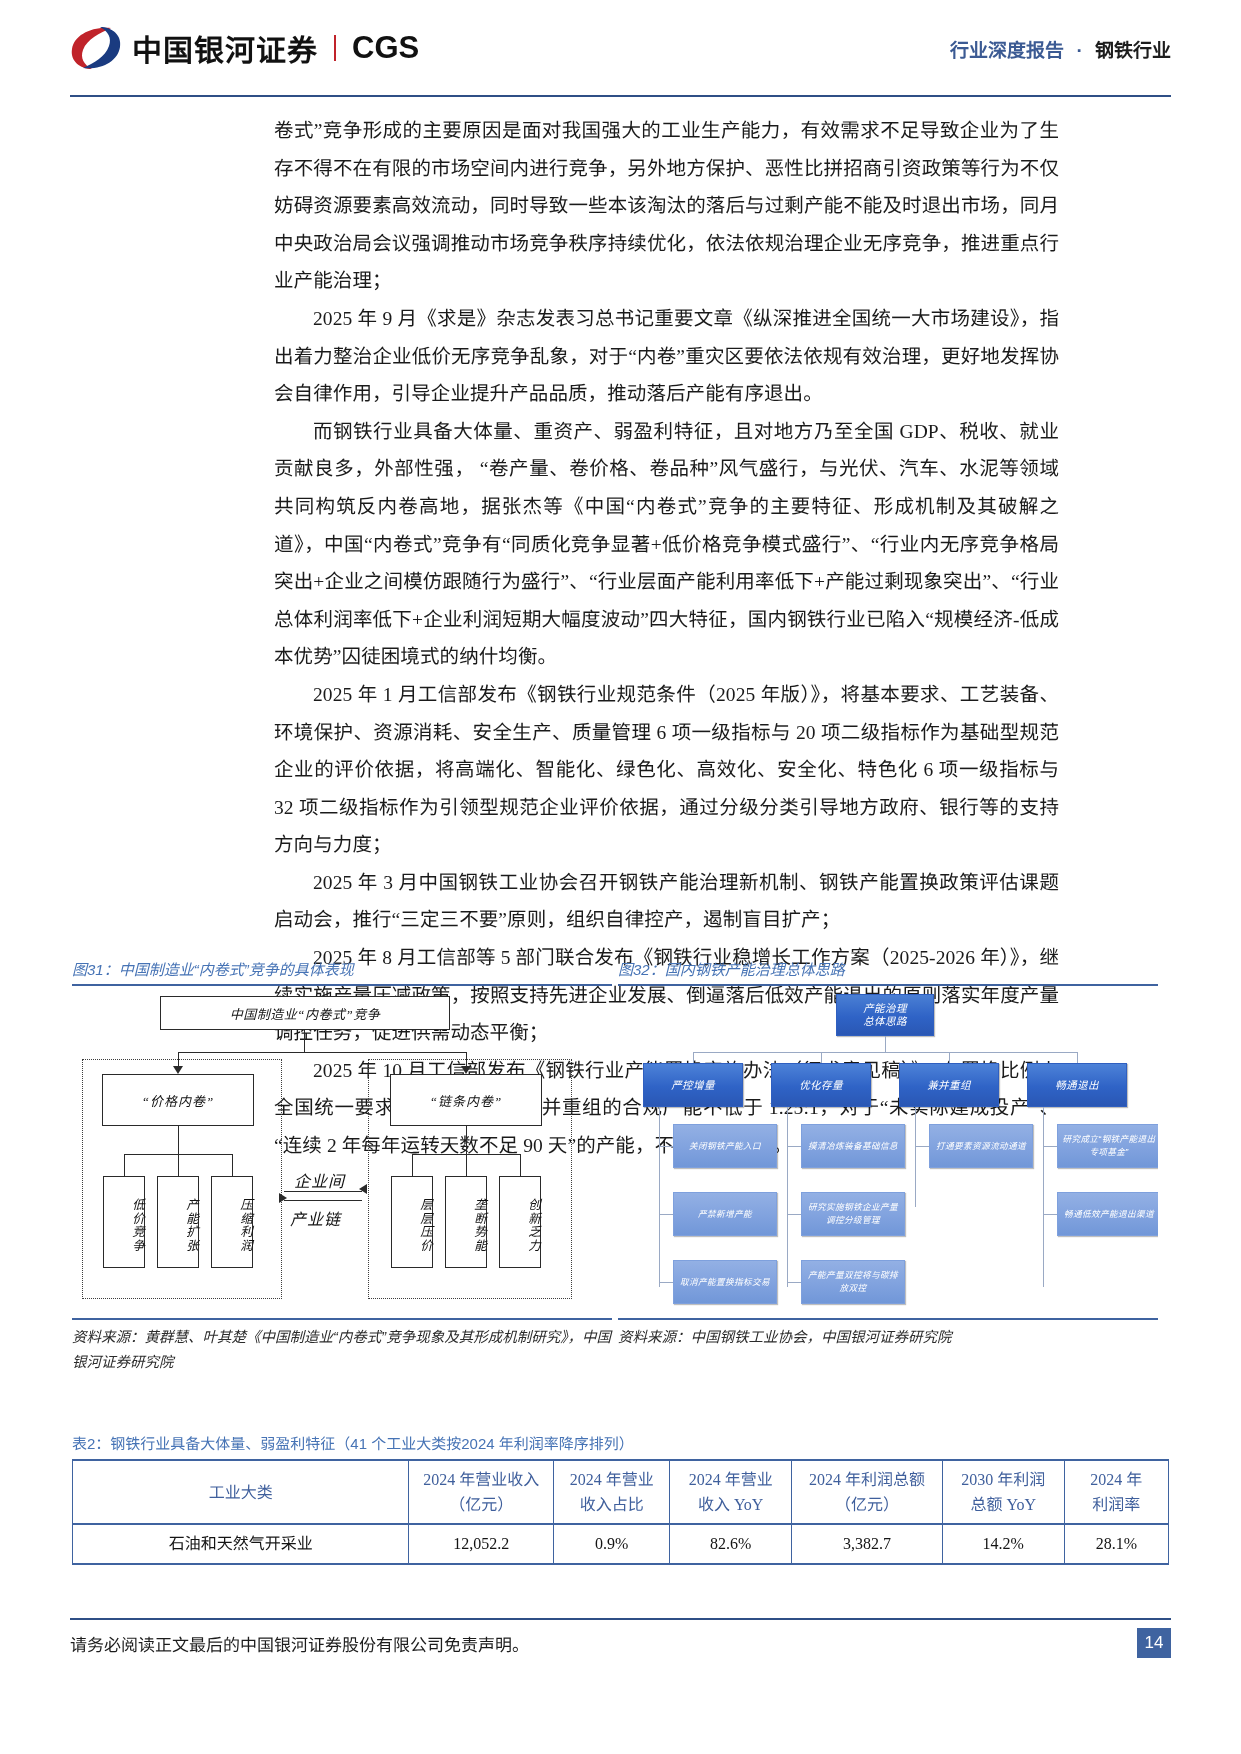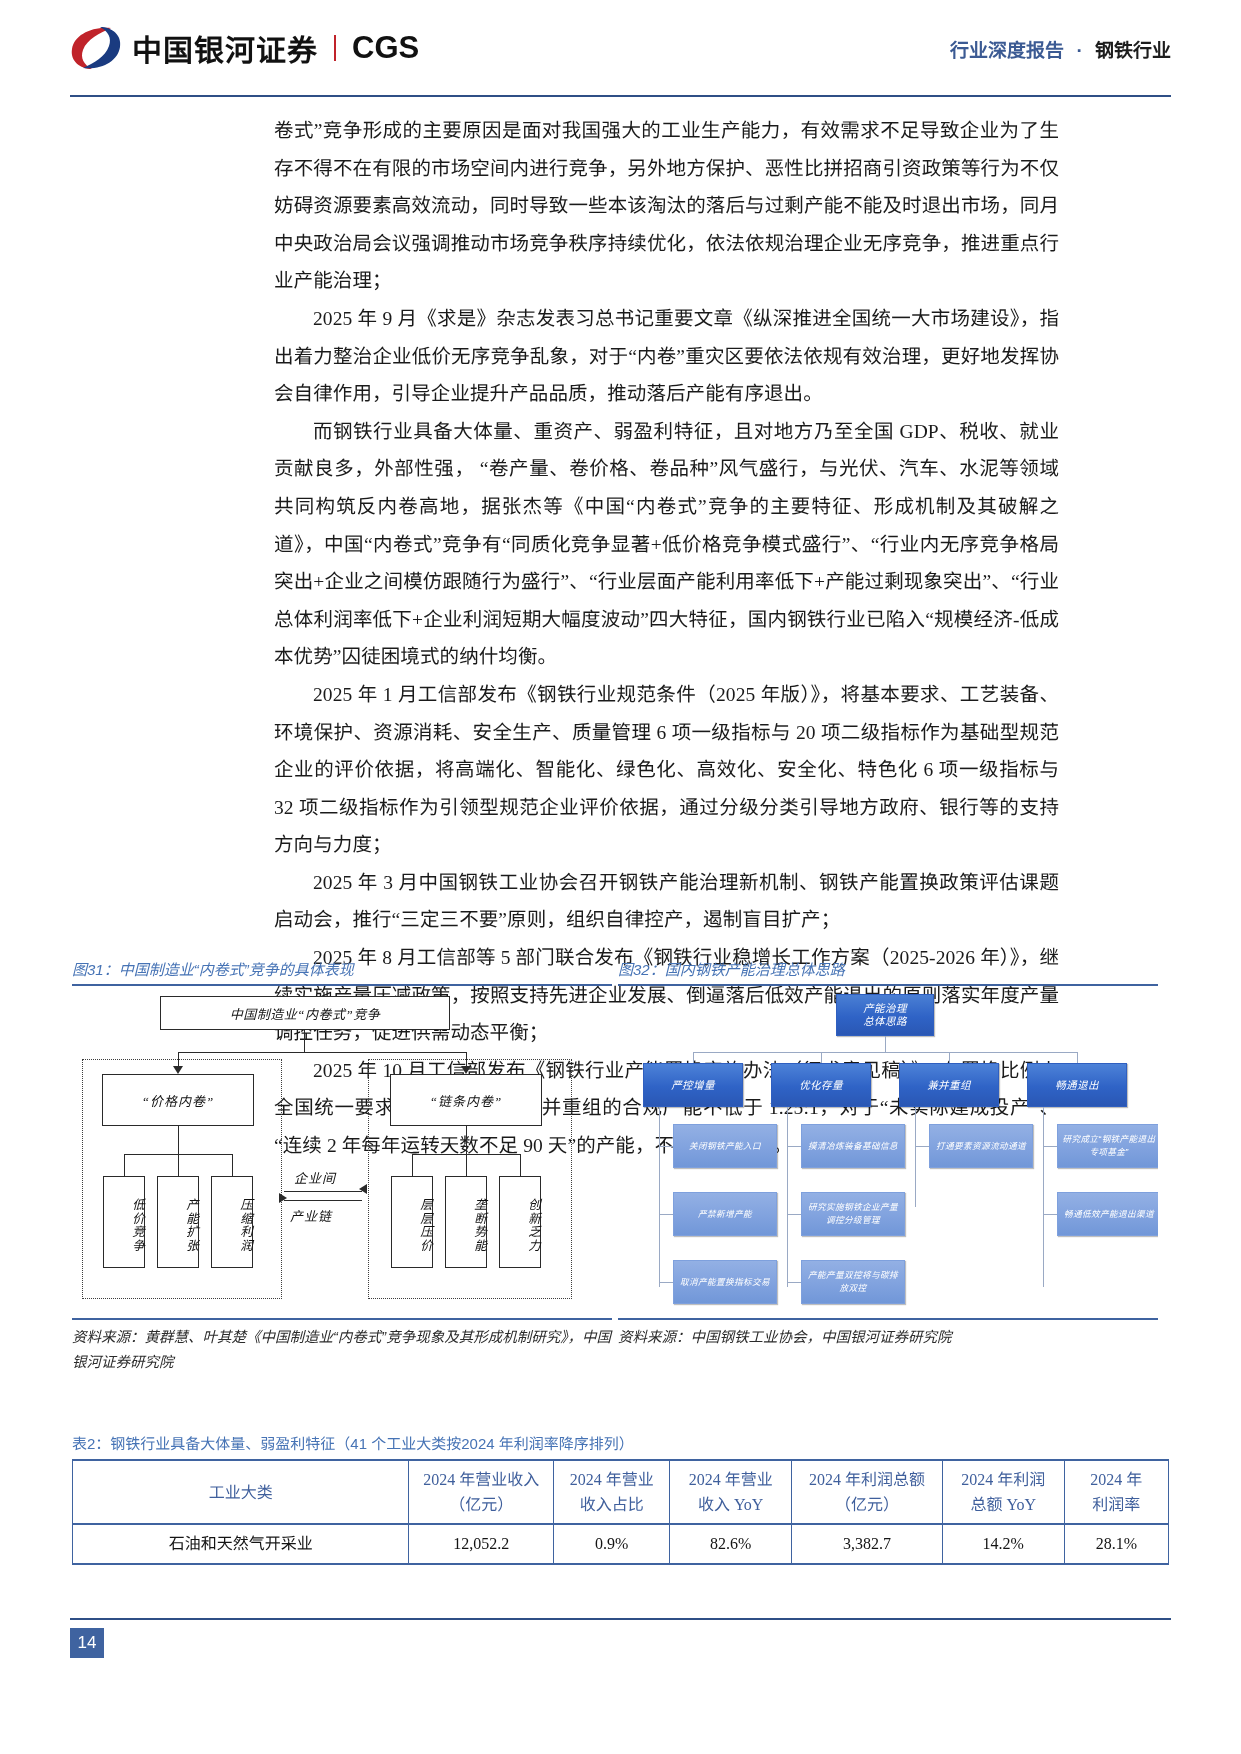--- a/index.html
+++ b/index.html
@@ -162,21 +162,21 @@
   .d1 .hl { height: 1.4px; }
   .d1 .arw {
     position: absolute;
     width: 0; height: 0;
     border-left: 5px solid transparent;
     border-right: 5px solid transparent;
     border-top: 8px solid #2a2a2a;
   }
   .d1 .mlabel {
     position: absolute;
-    font-size: 13px;
+    font-size: 16px;
     color: #111;
     letter-spacing: 1px;
     white-space: nowrap;
   }
 
   
   .d2 { position: absolute; inset: 0; }
   .d2 .nb {
     position: absolute;
     box-sizing: border-box;
@@ -443,21 +443,21 @@
         </th>
         <th style="width:10.5%">
           <span class="th2">2024 年营业</span>
           <span class="th2">收入 YoY</span>
         </th>
         <th style="width:13%">
           <span class="th2">2024 年利润总额</span>
           <span class="th2">（亿元）</span>
         </th>
         <th style="width:10.5%">
-          <span class="th2">2024 年利润</span>
+          <span class="th2">2030 年利润</span>
           <span class="th2">总额 YoY</span>
         </th>
         <th style="width:9%">
           <span class="th2">2024 年</span>
           <span class="th2">利润率</span>
         </th>
       </tr>
     </thead>
     <tbody>
       <tr>
@@ -468,14 +468,15 @@
         <td>3,382.7</td>
         <td>14.2%</td>
         <td>28.1%</td>
       </tr>
     </tbody>
   </table>
 </div>
 
 <div class="footer-rule"></div>
 <div class="footer">
+  <div class="footer-text">请务必阅读正文最后的中国银河证券股份有限公司免责声明。</div>
   <div class="page-num">14</div>
 </div>
 
 </body></html>

